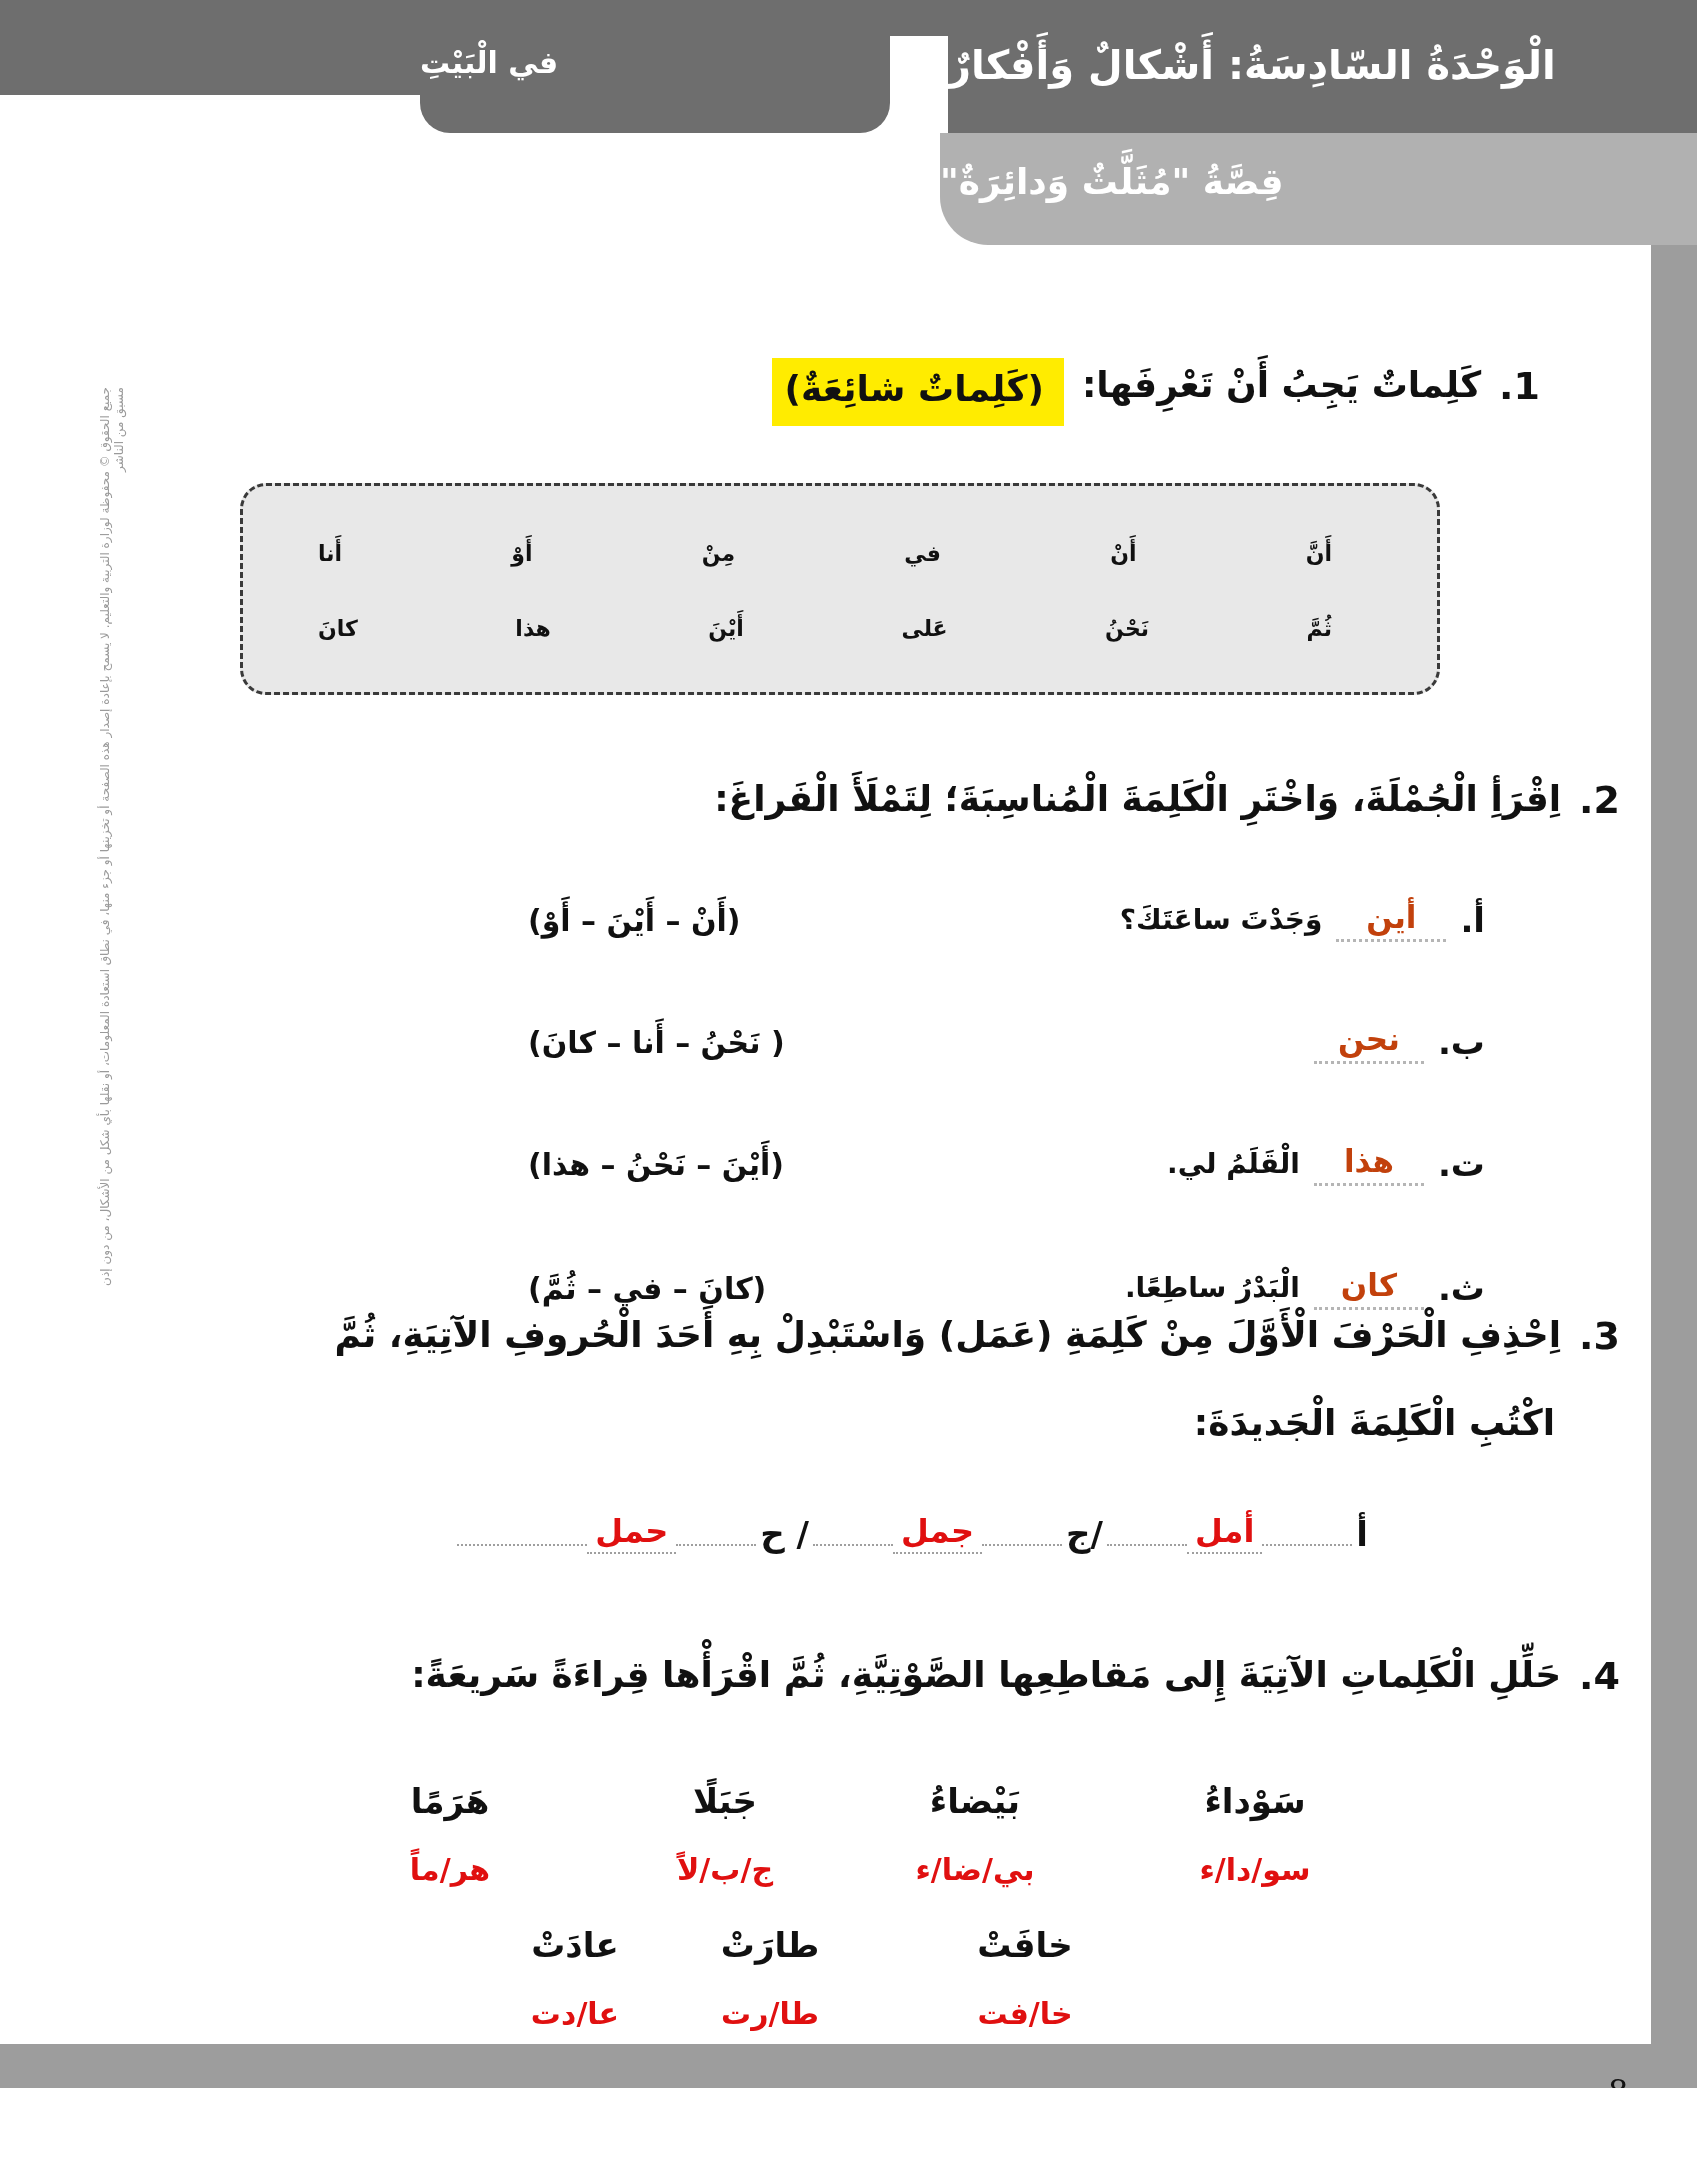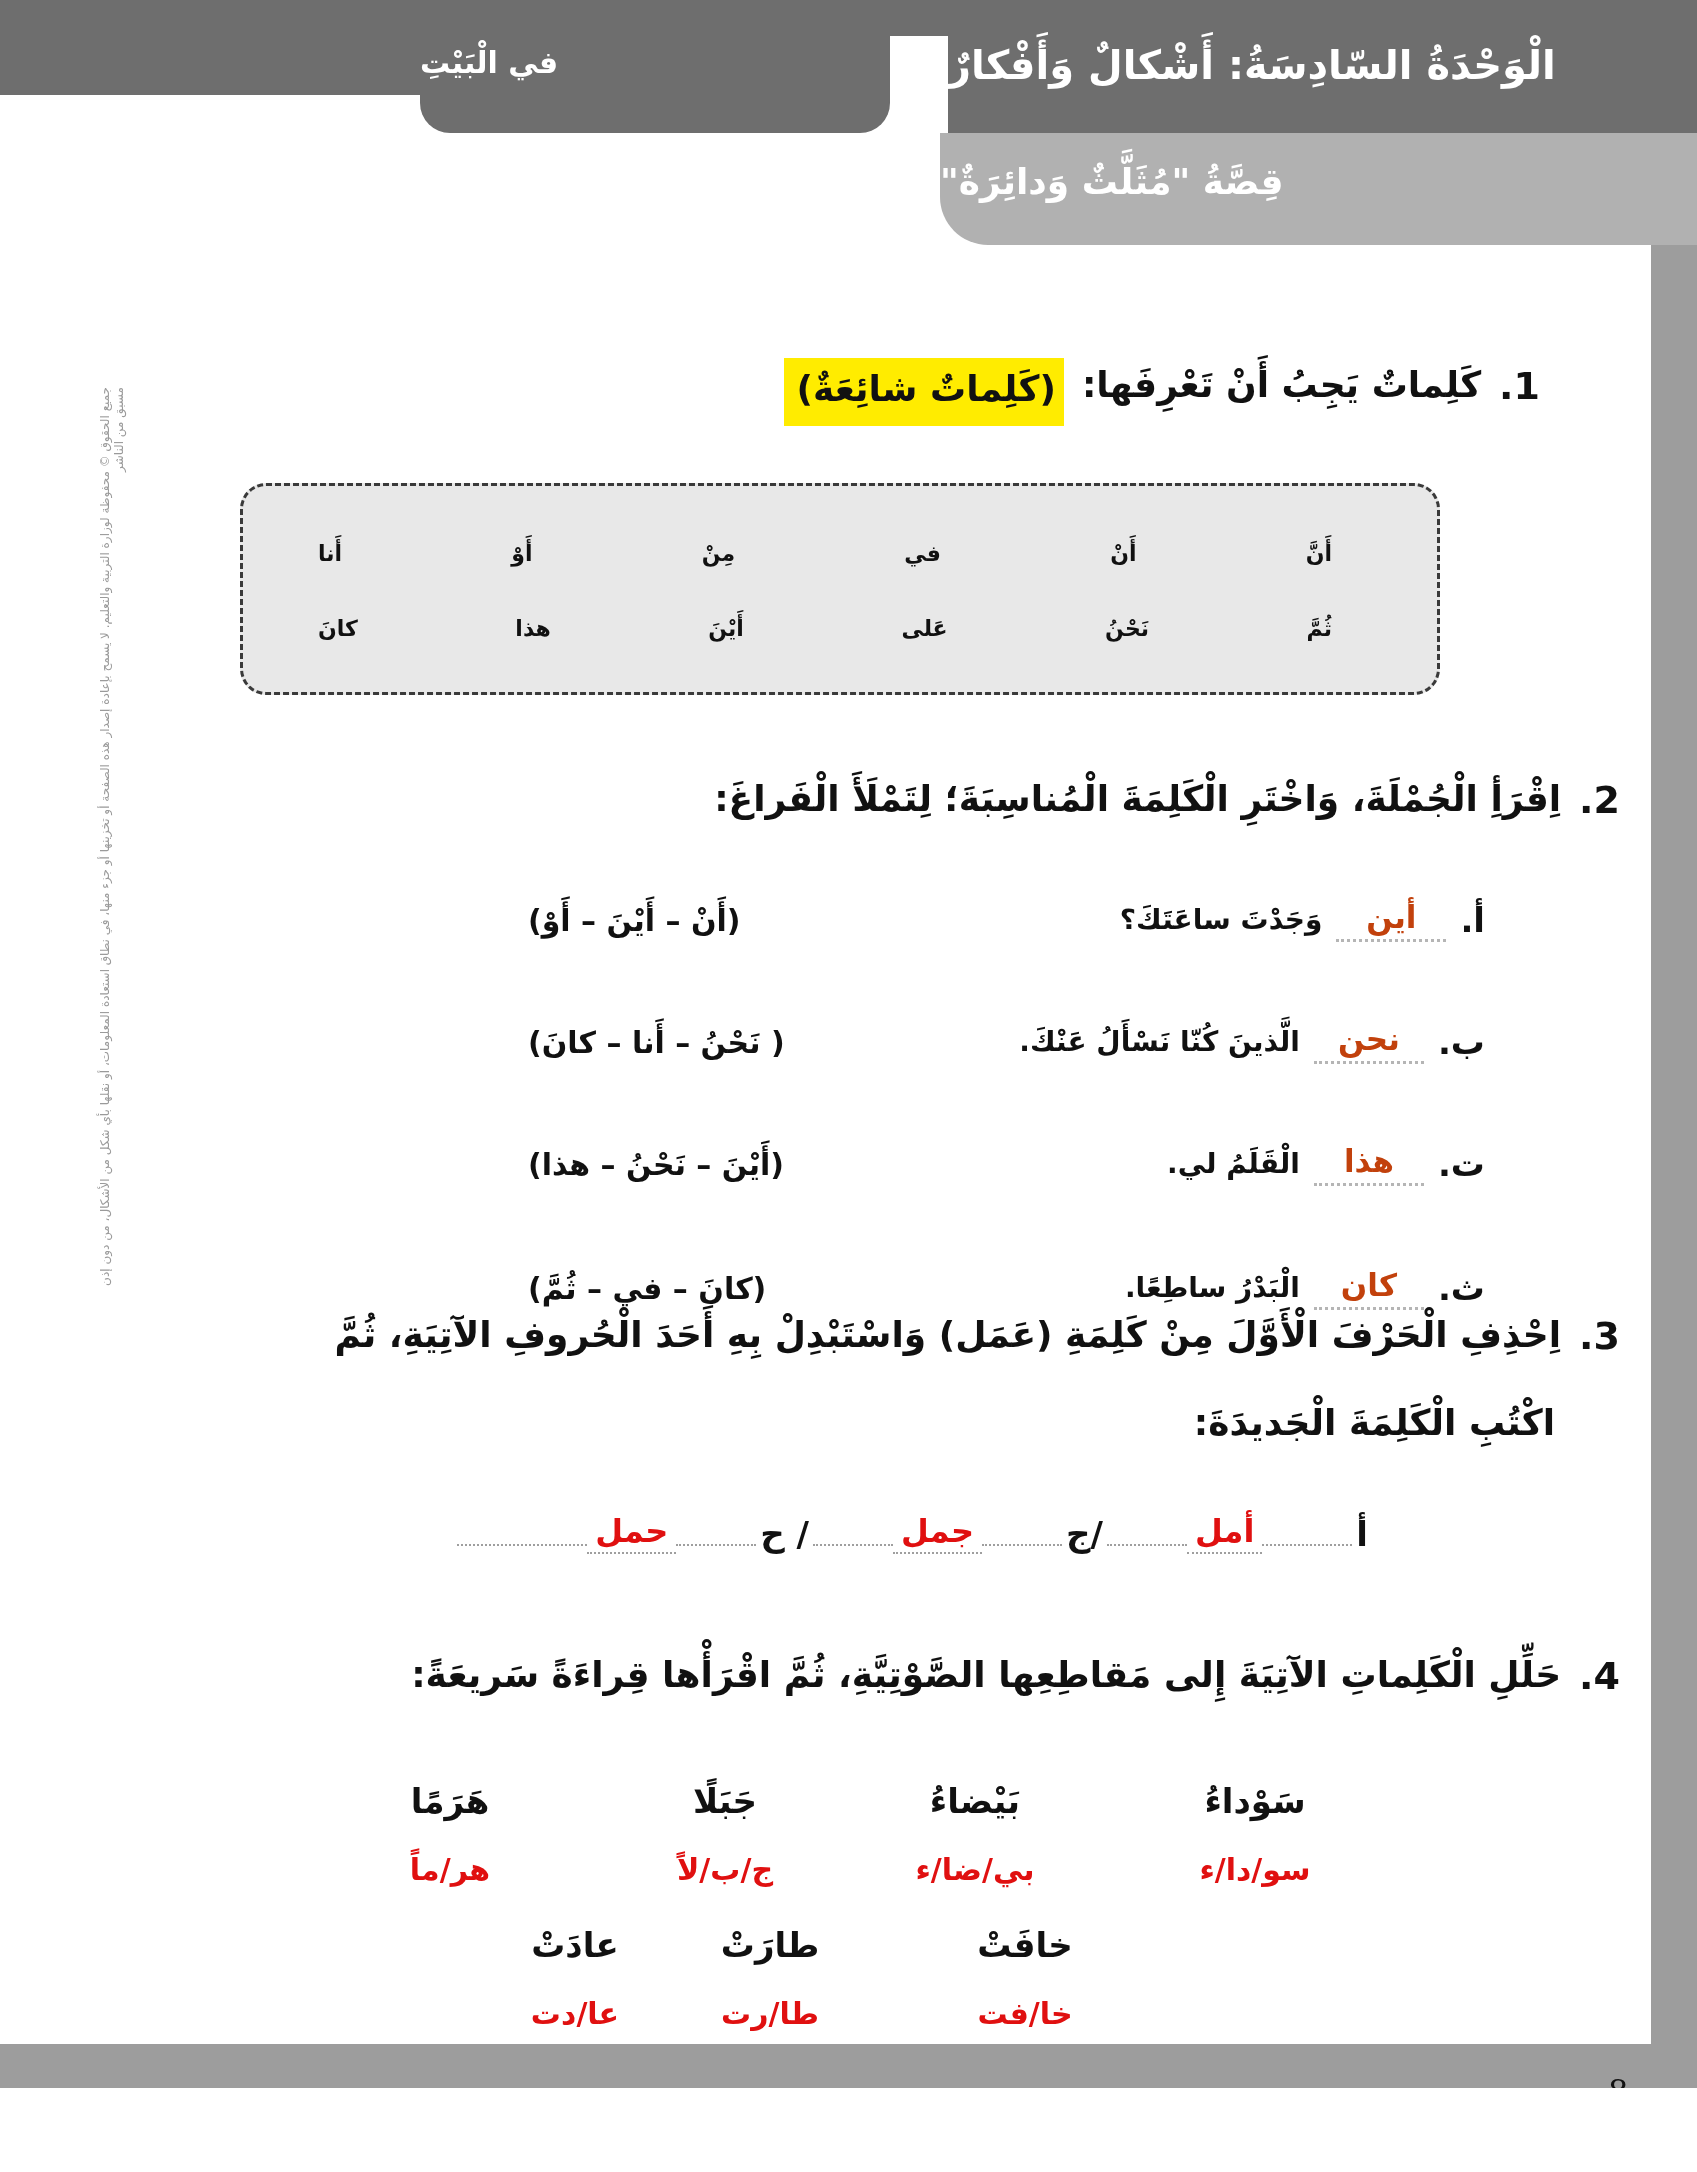--- a/index.html
+++ b/index.html
@@ -25,21 +25,21 @@
   .sub-band{ position:absolute; top:133px; left:940px; right:0; height:112px; background:#b1b1b1;
              border-bottom-left-radius:48px; box-sizing:border-box;
              display:flex; align-items:center; justify-content:flex-end; padding:0 215px 16px 0;
              color:#fff; font-size:36px; font-weight:bold; }
 
   
   .ex-heading { position:absolute; display:flex; gap:18px; align-items:flex-start;
                 font-weight:bold; line-height:1.5; }
   .ex-num  { font-size:38px; }
   .ex-text { font-size:36px; }
-  .hl { background:#ffec00; padding:4px 8px 10px 12px; }
+  .hl { background:#ffec00; padding:4px 20px 10px 12px; }
 
   
   .word-box { position:absolute; left:240px; top:483px; width:1200px; height:212px;
               background:#e8e8e8; border:3px dashed #3a3a3a; border-radius:26px;
               box-sizing:border-box; display:flex; flex-direction:column;
               justify-content:space-evenly; padding:10px 105px 6px 75px; }
   .word-row { display:flex; justify-content:space-between; }
   .word { font-size:22px; font-weight:bold; line-height:1.5; }
 
   
@@ -124,21 +124,20 @@
 
   <div class="ex2-item" style="top:880px;" dir="rtl">
     <span class="item-label">أ.</span>
     <span class="item-answer">أين</span>
     <span class="item-sentence">وَجَدْتَ ساعَتَكَ؟</span>
     <span class="item-choices">(أَنْ – أَيْنَ – أَوْ)</span>
   </div>
   <div class="ex2-item" style="top:1002px;" dir="rtl">
     <span class="item-label">ب.</span>
     <span class="item-answer">نحن</span>
-    <span class="item-sentence">الَّذينَ كُنّا نَسْأَلُ عَنْكَ.</span>
     <span class="item-choices">( نَحْنُ – أَنا – كانَ)</span>
   </div>
   <div class="ex2-item" style="top:1124px;" dir="rtl">
     <span class="item-label">ت.</span>
     <span class="item-answer">هذا</span>
     <span class="item-sentence">الْقَلَمُ لي.</span>
     <span class="item-choices">(أَيْنَ – نَحْنُ – هذا)</span>
   </div>
   <div class="ex2-item" style="top:1248px;" dir="rtl">
     <span class="item-label">ث.</span>

